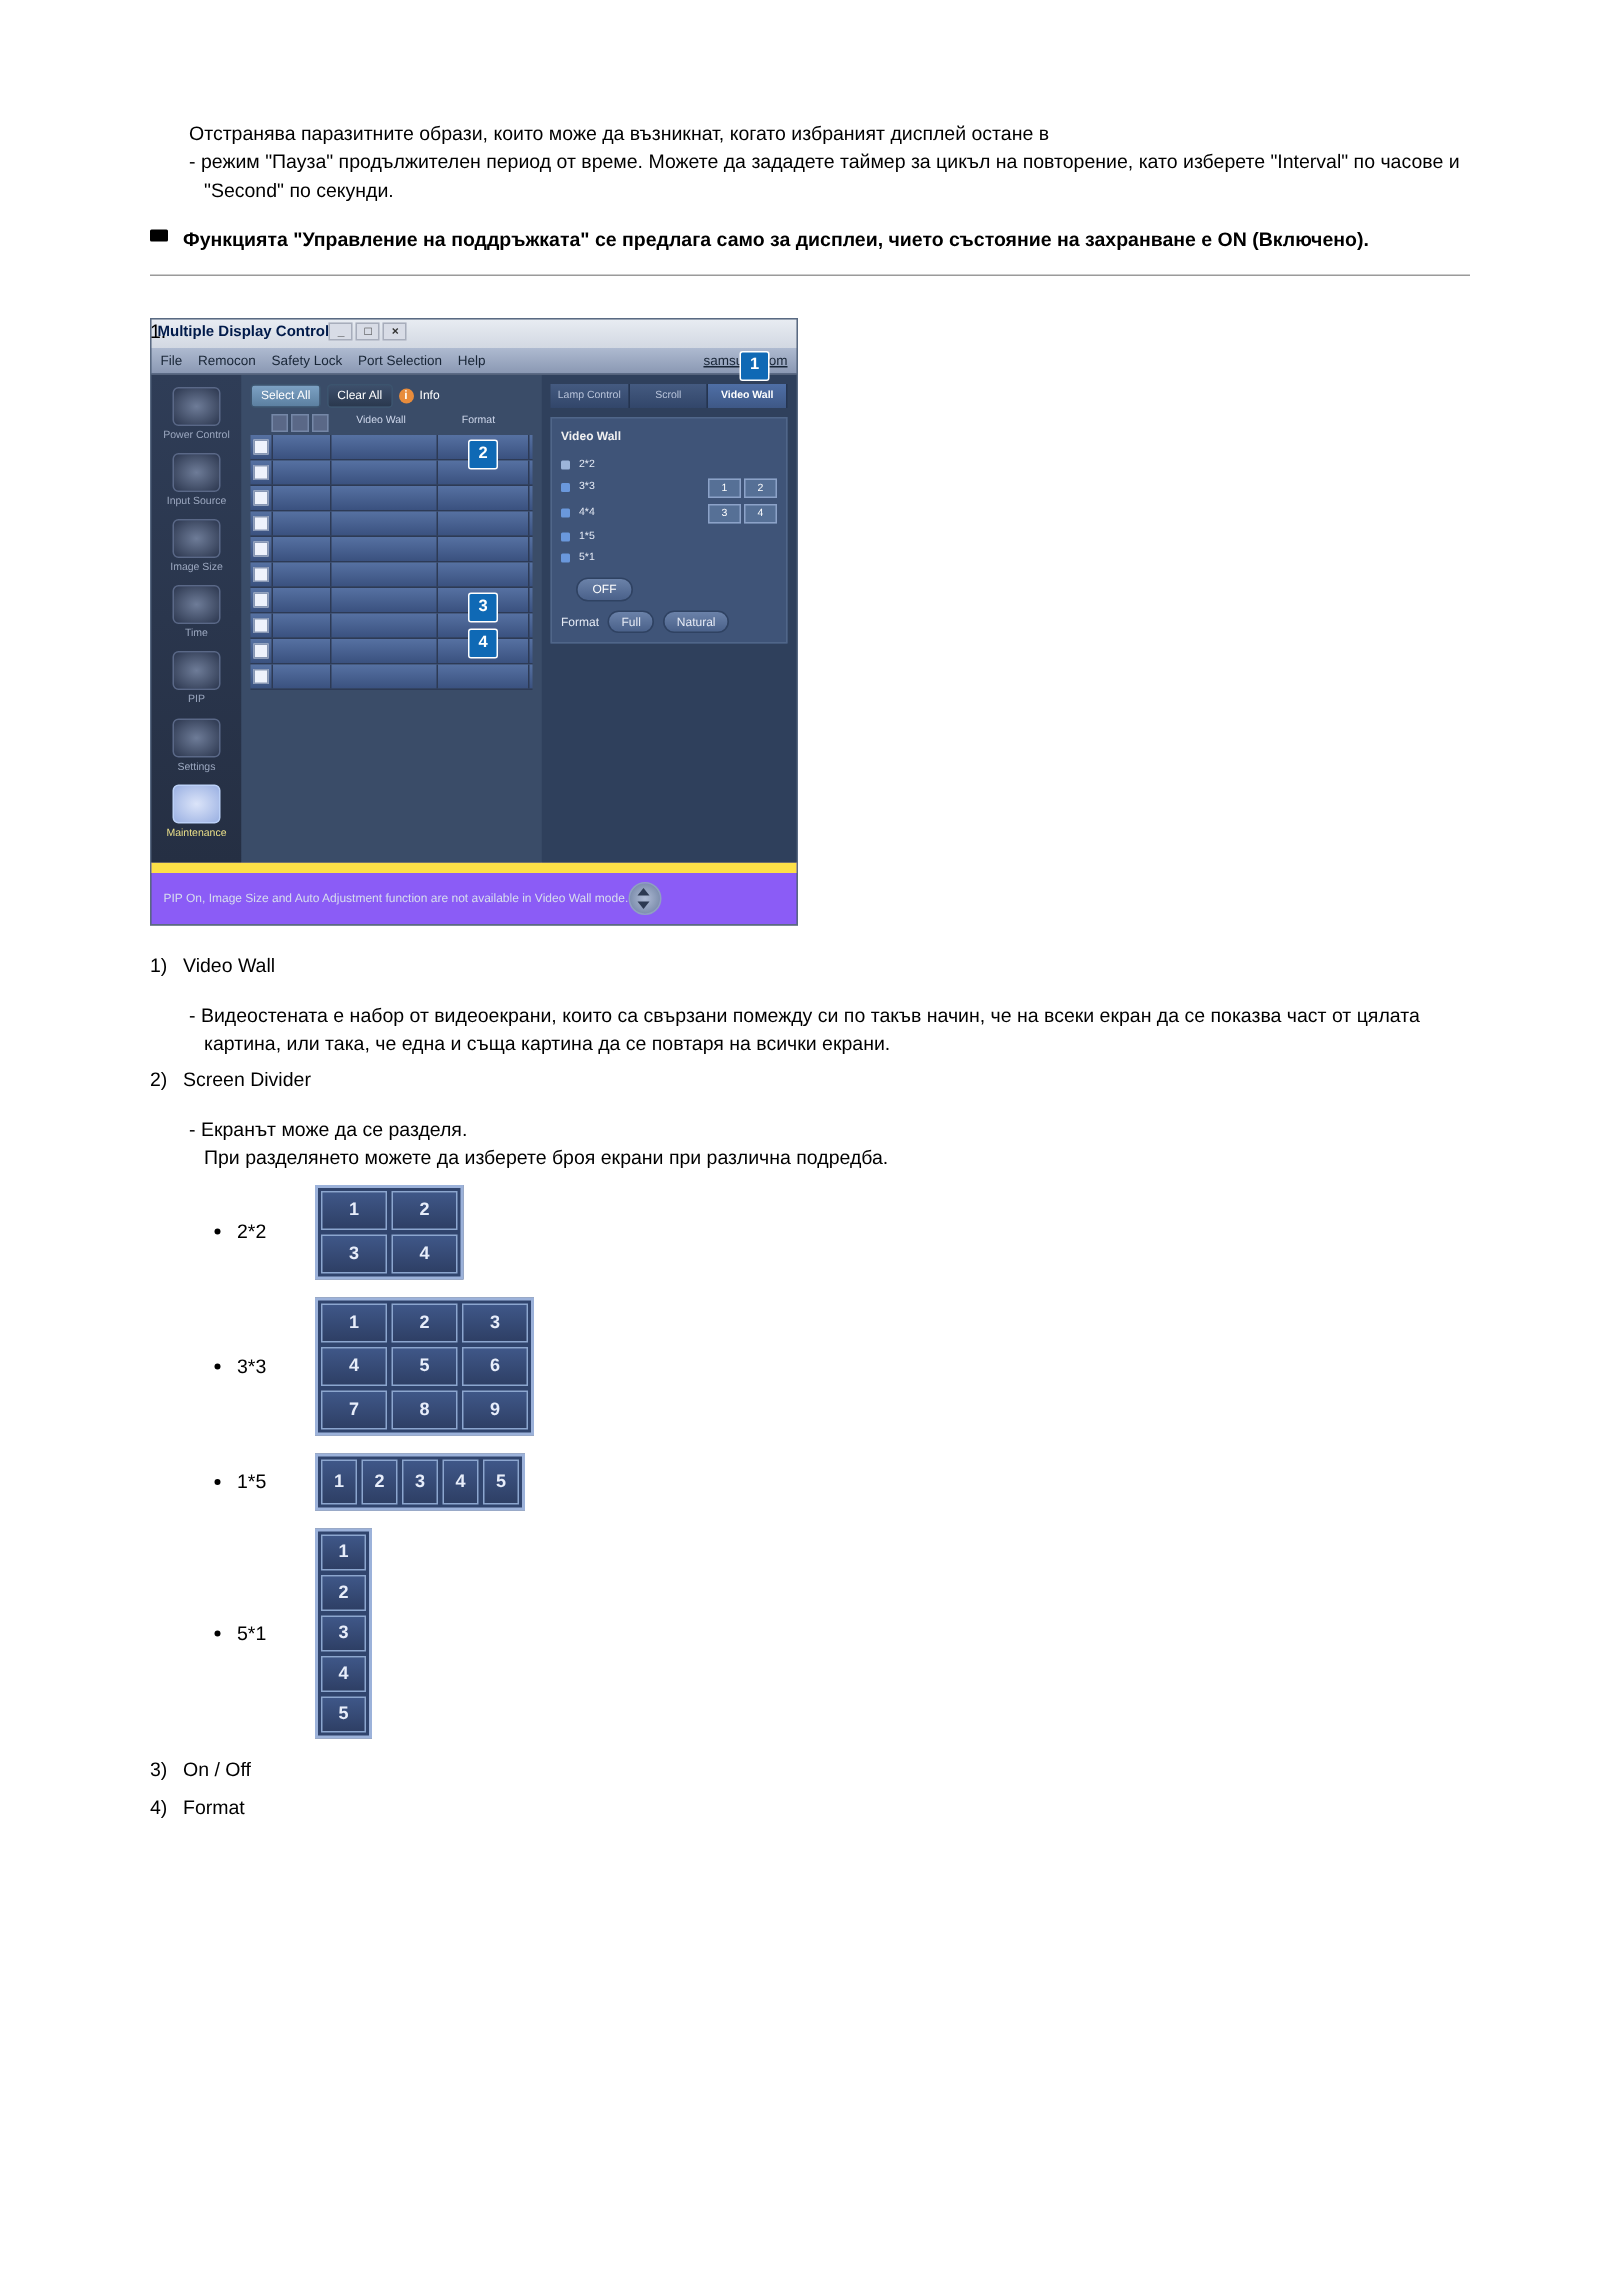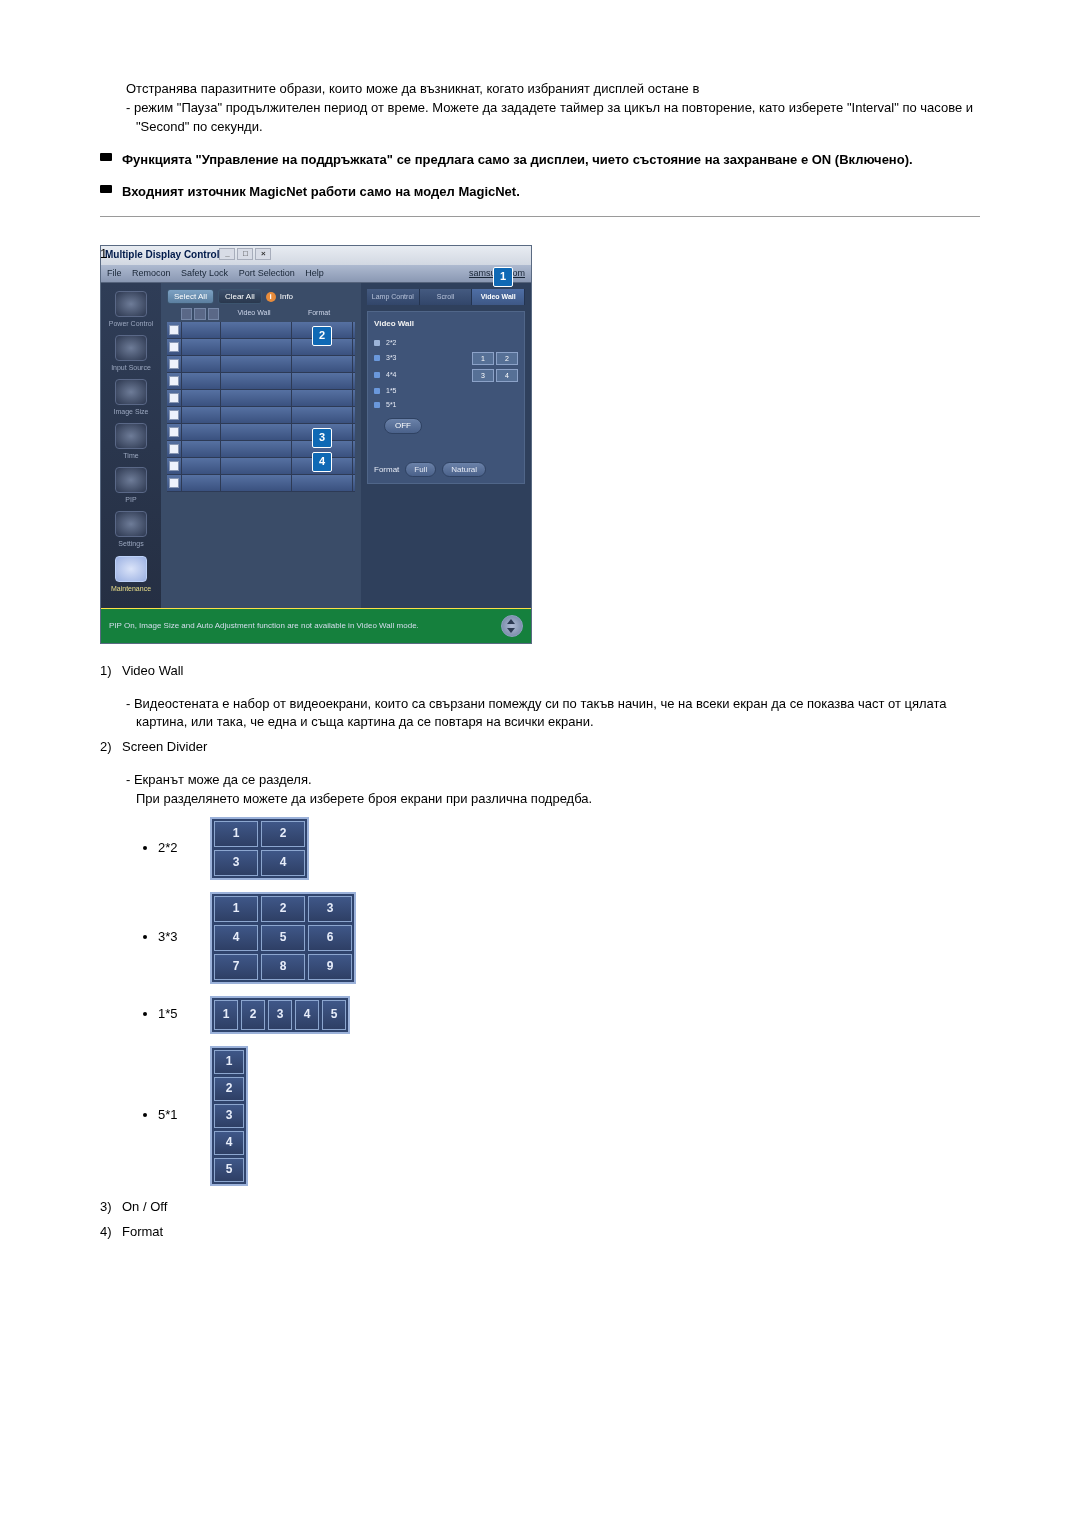--- a/index.html
+++ b/index.html
@@ -215,35 +215,35 @@
     padding: 6px;
     position:relative;
   }
   .pb-title { color:#f1f1f1; font-size:8px; font-weight:bold; margin-bottom:8px;}
   .pb-group { color:#e5eaf5; font-size:7px; margin:4px 0; display:flex; align-items:center; gap:6px;}
   .pb-group .sq { width:6px; height:6px; background:#6a98dc; border-radius:1px;}
   .pb-group .sq.off { background:#9cb4d9;}
   .mini-grid { display:flex; gap:2px; margin-left:auto;}
   .mini-grid span { width:20px; height:11px; background:#567096; border:1px solid #8ca2c8; color:#fff; text-align:center; font-size:7px; line-height:11px;}
   .off-btn {
-    display:inline-block; margin:4px 0 22px 10px;
+    display:inline-block; margin:4px 0 0 10px;
     background:linear-gradient(#6b82a9,#4a618a);
     border:1px solid #2f4262; border-radius:8px; padding:1px 10px; color:#fff; font-size:8px;
   }
   .fmt-row { display:flex; align-items:center; gap:6px; color:#e5eaf5; font-size:8px; margin-top:6px;}
   .fmt-row .opt { background:linear-gradient(#6b82a9,#4a618a); border:1px solid #2f4262; border-radius:8px; padding:1px 8px;}
   .mdc-footer {
-    background: #15803d;
+    background: #8b5cf6;
     color: #d6ddee;
     font-size: 8px;
     padding: 6px 8px;
     display:flex;
     align-items:center;
-    justify-content:space-between;
-    border-top:1px solid #fde047;
+    justify-content:flex-start;
+    border-top:7px solid #fde047;
   }
   .scroll-ic {
     width: 20px; height: 20px; border-radius:50%; background:radial-gradient(#b0bcd6,#6a7d9d);
     border:1px solid #8fa0c1; position:relative;
   }
   .scroll-ic:before { content:""; position:absolute; left:9px; top:3px; border-left:4px solid transparent; border-right:4px solid transparent; border-bottom:5px solid #2c3952; transform:translateX(-4px);}
   .scroll-ic:after { content:""; position:absolute; left:9px; bottom:3px; border-left:4px solid transparent; border-right:4px solid transparent; border-top:5px solid #2c3952; transform:translateX(-4px);}
   
   .layouts { list-style:disc; margin: 8px 0 12px 36px; padding:0; }
   .layouts > li { margin-bottom: 12px; }
@@ -266,24 +266,20 @@
 <div class="page">
 
   <div class="intro-block">
     <div>Отстранява паразитните образи, които може да възникнат, когато избраният дисплей остане в</div>
     <div class="para">- режим "Пауза" продължителен период от време. Можете да зададете таймер за цикъл на повторение, като изберете "Interval" по часове и "Second" по секунди.</div>
   </div>
 
   <div class="bold-note">
     <span class="marker"></span>
     <span>Функцията "Управление на поддръжката" се предлага само за дисплеи, чието състояние на захранване е ON (Включено).</span>
-  </div>
-  <div class="bold-note">
-    <span class="marker"></span>
-    <span>Входният източник MagicNet работи само на модел MagicNet.</span>
   </div>
 
   <hr class="hr">
 
 
   <ol class="main-list">
     <li>
       <span class="num">1.</span>
     </li>
   </ol>

